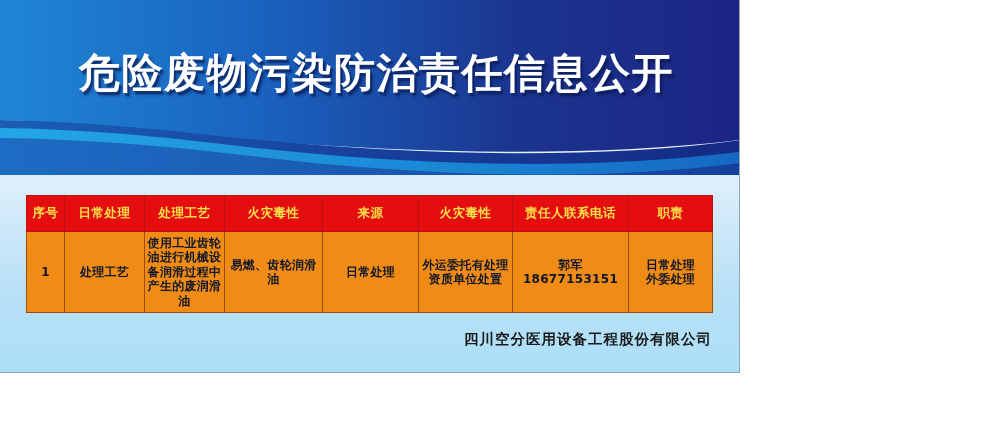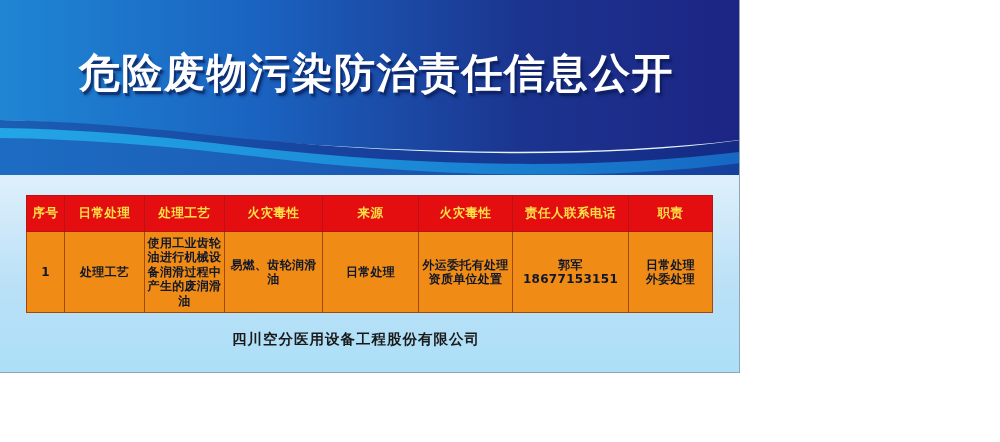--- a/index.html
+++ b/index.html
@@ -104,21 +104,21 @@
   }
   .cell-num { font-size: 13px; }
   .cell-multiline { white-space: pre-line; }
 
   
   #company {
     position: absolute;
     left: 0;
     top: 330px;
     width: 712px;
-    text-align: center;
+    text-align: right;
     color: #1a1a1a;
     font-size: 14.5px;
     font-weight: bold;
     letter-spacing: 1px;
     font-family: "DejaVu Sans", "Liberation Sans", sans-serif;
   }
 </style>
 </head>
 <body>
 

